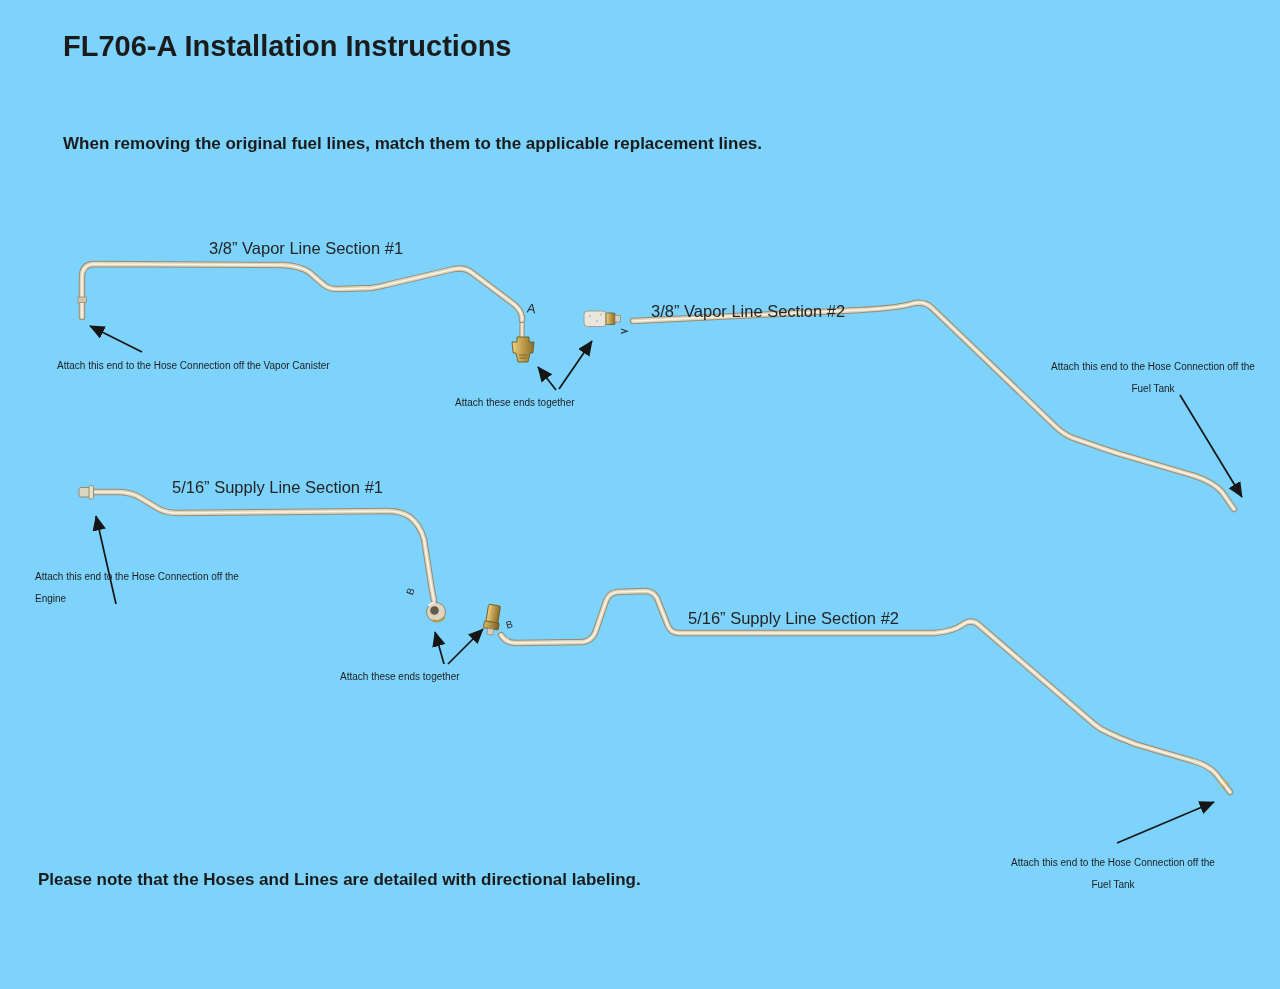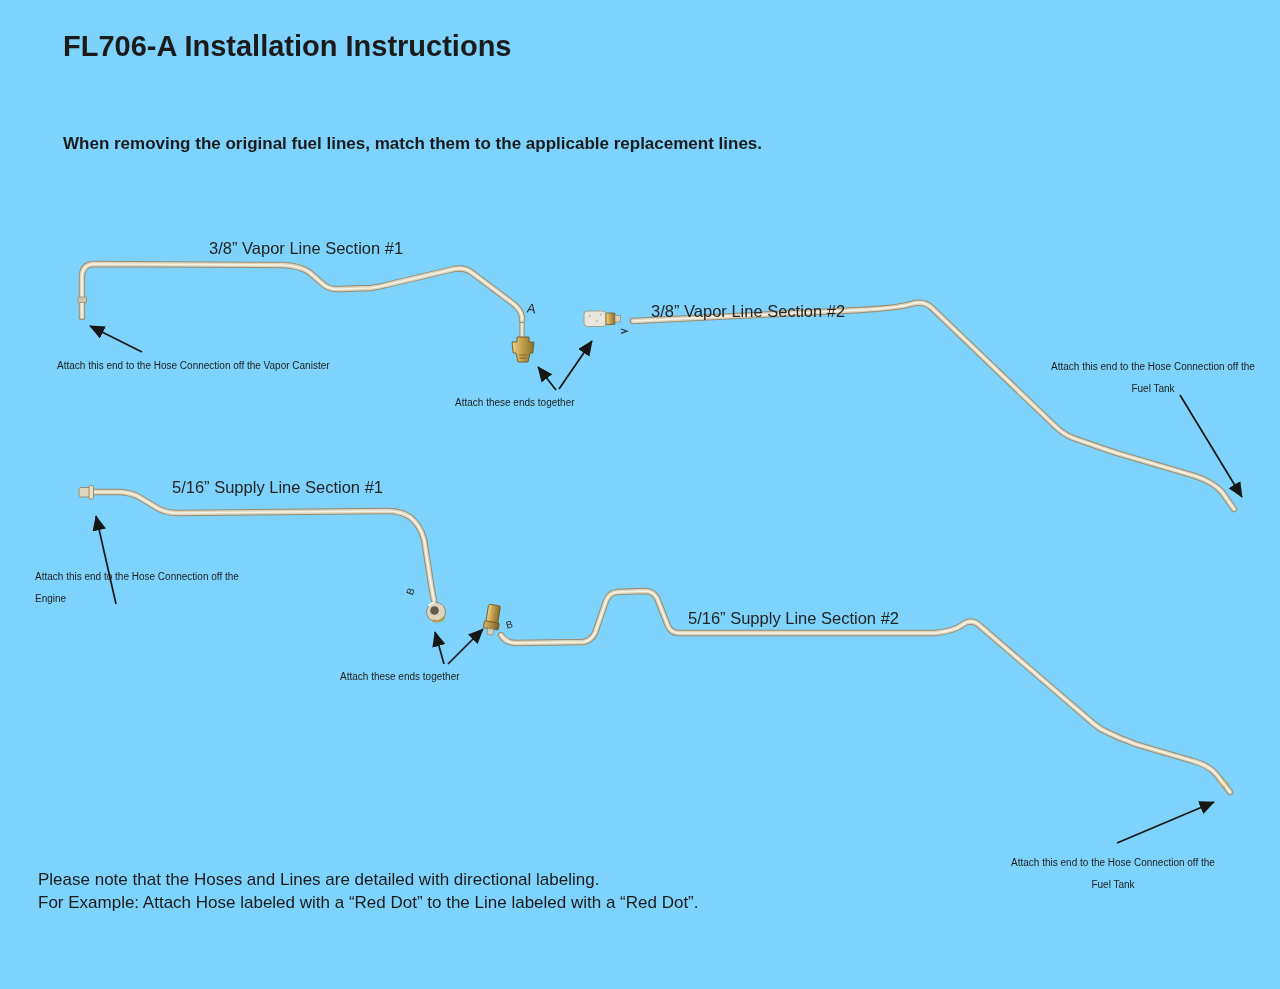--- a/index.html
+++ b/index.html
@@ -8,21 +8,21 @@
     font-family:"Liberation Sans",sans-serif;color:var(--text,#1b1b1b);
   }
   svg.diagram{position:absolute;left:0;top:0;}
   .h-title{position:absolute;left:63px;top:30px;font-size:29px;font-weight:bold;white-space:nowrap;}
   .h-sub{position:absolute;left:63px;top:80px;font-size:17.5px;font-weight:bold;white-space:nowrap;}
   .h-intro{position:absolute;left:63px;top:134px;font-size:17px;font-weight:bold;white-space:nowrap;}
   .sec-label{position:absolute;font-size:16.5px;white-space:nowrap;color:#242424;}
   .ann{position:absolute;font-size:10px;line-height:21.5px;color:#1e1e1e;}
   .nowrap{white-space:nowrap;text-align:center;}
   .center{text-align:center;margin-top:9px;}
-  .footer{position:absolute;left:38px;top:868px;font-size:17px;font-weight:normal;line-height:23px;}
+  .footer{position:absolute;left:38px;top:868px;font-size:17px;font-weight:bold;line-height:23px;}
   .marker-letter{position:absolute;color:#2a2a2a;font-family:"Liberation Sans",sans-serif;}
   .t-out{fill:none;stroke:var(--tube-outline,#978c74);stroke-width:6.4;stroke-linecap:round;stroke-linejoin:round;}
   .t-mid{fill:none;stroke:var(--tube-fill,#dcd3ba);stroke-width:4.4;stroke-linecap:round;stroke-linejoin:round;}
   .t-hi{fill:none;stroke:var(--tube-highlight,#f7f3e7);stroke-width:1.7;stroke-linecap:round;stroke-linejoin:round;}
   .t-out-s{fill:none;stroke:var(--tube-outline,#978c74);stroke-width:5.2;stroke-linecap:butt;}
   .t-mid-s{fill:none;stroke:var(--tube-fill,#dcd3ba);stroke-width:3.4;stroke-linecap:butt;}
   .t-hi-s{fill:none;stroke:var(--tube-highlight,#f7f3e7);stroke-width:1.2;stroke-linecap:butt;}
   .arrow{stroke:#161616;stroke-width:1.7;fill:none;}
 </style>
 </head>
@@ -134,16 +134,15 @@
   <div class="ann" style="left:35px;top:566px;width:212px;">Attach this end to the Hose Connection off the Engine</div>
   <div class="ann nowrap" style="left:340px;top:666px;">Attach these ends together</div>
   <div class="ann center" style="left:1000px;top:843px;width:226px;">Attach this end to the Hose Connection off the Fuel Tank</div>
 
   <span class="marker-letter" style="left:527px;top:301px;font-size:13px;transform:rotate(8deg);">A</span>
   <span class="marker-letter" style="left:407px;top:586px;font-size:10px;transform:rotate(-70deg);">B</span>
   <span class="marker-letter" style="left:506px;top:619px;font-size:10px;transform:rotate(-15deg);">B</span>
 
   <div class="footer">
     <div>Please note that the Hoses and Lines are detailed with directional labeling.</div>
-    <div>For Example: Attach Hose labeled with a “Red Dot” to the Line labeled with a “Red Dot”.</div>
   </div>
 
 </div>
 
 </body></html>

